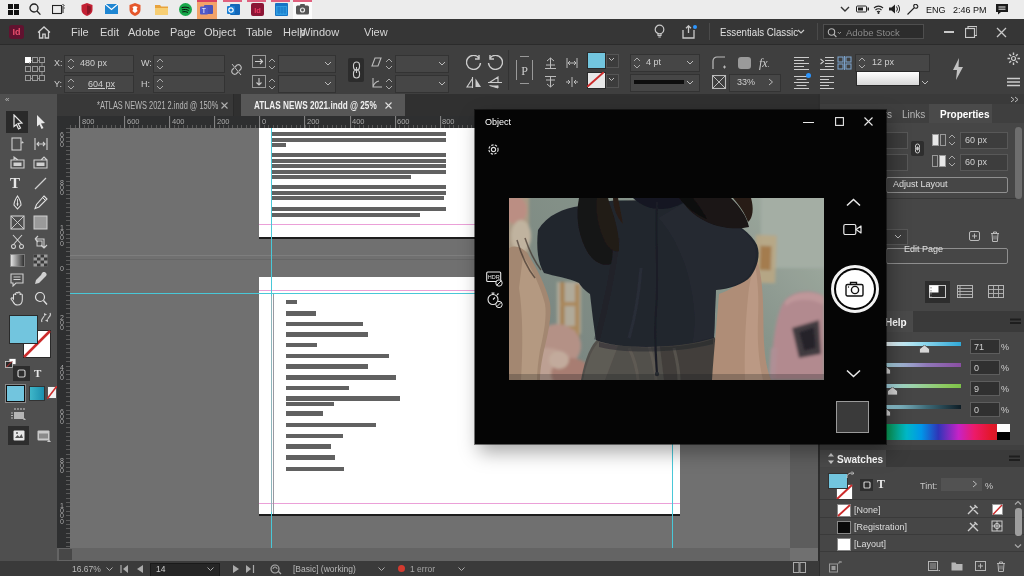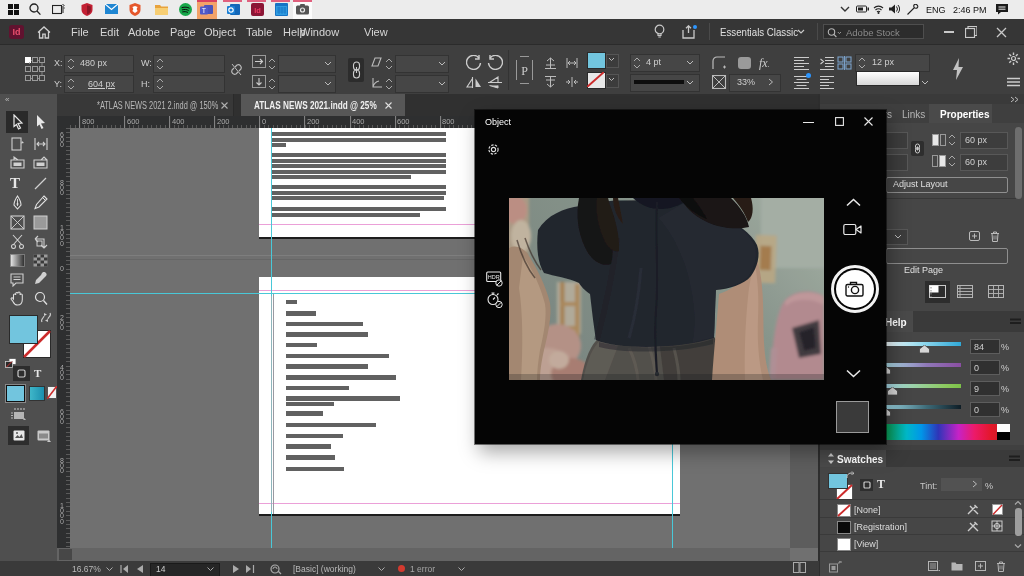--- a/index.html
+++ b/index.html
@@ -798,21 +798,21 @@
   <svg class="abs" style="left:149px;top:137px;" width="11" height="10">
       <rect x="0.5" y="0.5" width="10" height="9" rx="1.5" fill="none" stroke="#bbb" stroke-width="1"></rect>
       <path d="M5.5 2.5 v5 M3 5 h5" stroke="#bbb" stroke-width="1"></path>
     </svg>
   <svg class="abs" style="left:170px;top:136.5px;" width="10" height="11">
       <path d="M1 2.5 h8 M3.5 2.5 V1 h3 v1.5 M2 2.5 L2.6 10.5 h4.8 L8 2.5" fill="none" stroke="#bbb" stroke-width="1"></path>
       <path d="M4 4.5 v4 M6 4.5 v4" stroke="#bbb" stroke-width="0.8"></path>
     </svg>
 
   <div class="abs" style="left:66px;top:154px;width:120px;height:14px;border:1px solid #8f8f8f;border-radius:2px;"></div>
-  <div class="abs" style="left:84px;top:171px;color:#e0e0e0;">Edit Page</div>
+  <div class="abs" style="left:84px;top:150px;color:#e0e0e0;">Edit Page</div>
 
   <div class="abs" style="left:105px;top:186.5px;width:25px;height:22px;background:#2d2d2d;"></div>
   <svg class="abs" style="left:109px;top:191px;" width="17" height="13">
       <rect x="0.5" y="0.5" width="16" height="12" fill="none" stroke="#c9c9c9" stroke-width="1"></rect>
       <path d="M0.5 0.5 h9 v7 h-9 Z" fill="#fff"></path>
       <path d="M2 2 v1.5 M2 5 v1.5 M2 8 v1.5 M2 11 v1" stroke="#888" stroke-width="1"></path>
     </svg>
   <svg class="abs" style="left:137px;top:191px;" width="16" height="13">
       <rect x="0.5" y="0.5" width="15" height="12" fill="none" stroke="#b5b5b5" stroke-width="1"></rect>
       <path d="M0.5 3.5 h15 M0.5 6.5 h15 M0.5 9.5 h15 M3 0.5 v12" stroke="#b5b5b5" stroke-width="0.9"></path>
@@ -827,21 +827,21 @@
   <div class="abs" style="left:65px;top:222.5px;color:#fff;font-weight:bold;font-size:10px;">Help</div>
   <svg class="abs" style="left:190px;top:224px;" width="11" height="8">
       <path d="M0 1.5h11M0 5h11" stroke="#1e1e1e" stroke-width="2.2"></path>
     </svg>
 
   <div class="abs" style="left:65px;top:247.5px;width:76px;height:4.5px;background:linear-gradient(90deg,#f4fbfd,#9adcee 45%,#2fa9d8);"></div>
   <svg class="abs" style="left:99px;top:251px;" width="11" height="8">
       <path d="M5.5 0 L10.5 4 V8 H0.5 V4 Z" fill="#d6d6d6" stroke="#3a3a3a" stroke-width="0.7"></path>
     </svg>
   <div class="abs" style="left:149.5px;top:245px;width:28px;height:12.5px;background:#303030;border:1px solid #5d5d5d;"></div>
-  <div class="abs" style="left:154px;top:247.5px;">84</div>
+  <div class="abs" style="left:154px;top:247.5px;">71</div>
   <div class="abs" style="left:181px;top:247.5px;">%</div>
   <div class="abs" style="left:65px;top:268.5px;width:76px;height:4.5px;background:linear-gradient(90deg,#aadce4,#8f78b8 55%,#8a4ea2);"></div>
   <svg class="abs" style="left:60px;top:272px;" width="11" height="8">
       <path d="M5.5 0 L10.5 4 V8 H0.5 V4 Z" fill="#d6d6d6" stroke="#3a3a3a" stroke-width="0.7"></path>
     </svg>
   <div class="abs" style="left:149.5px;top:266px;width:28px;height:12.5px;background:#303030;border:1px solid #5d5d5d;"></div>
   <div class="abs" style="left:154px;top:268.5px;">0</div>
   <div class="abs" style="left:181px;top:268.5px;">%</div>
   <div class="abs" style="left:65px;top:289.5px;width:76px;height:4.5px;background:linear-gradient(90deg,#a8d9ec,#8cc95e 80%,#7cc248);"></div>
   <svg class="abs" style="left:67px;top:293px;" width="11" height="8">
@@ -912,21 +912,21 @@
   <svg class="abs" style="left:146px;top:426.5px;" width="13" height="12">
       <path d="M2 10 L10 2 M4 2 l8 8 M8.5 1 l3 3" stroke="#ccc" stroke-width="1.4"></path>
     </svg>
   <svg class="abs" style="left:171px;top:426.3px;" width="12" height="12">
       <rect x="1" y="1" width="10" height="10" fill="none" stroke="#ccc" stroke-width="1"></rect>
       <circle cx="6" cy="6" r="2.6" fill="none" stroke="#ccc" stroke-width="1"></circle>
       <path d="M6 1v10M1 6h10" stroke="#ccc" stroke-width="0.9"></path>
     </svg>
   <div class="abs" style="left:0;top:440px;width:204px;height:1px;background:#3a3a3a;"></div>
   <div class="abs" style="left:17px;top:444.3px;width:12px;height:11px;background:#fff;border:1px solid #888;"></div>
-  <div class="abs" style="left:34px;top:445px;color:#ddd;">[View]</div>
+  <div class="abs" style="left:34px;top:445px;color:#ddd;">[Layout]</div>
   <div class="abs" style="left:0;top:457.4px;width:204px;height:1px;background:#3a3a3a;"></div>
 
   <svg class="abs" style="left:9px;top:467px;" width="13" height="12">
       <rect x="0.5" y="3" width="8" height="8" fill="none" stroke="#9a9a9a" stroke-width="1"></rect>
       <rect x="2.5" y="5" width="4" height="4" fill="#9a9a9a"></rect>
       <path d="M10 3 v-2 h2 M10 1 h3" stroke="#9a9a9a" stroke-width="1"></path>
     </svg>
   <svg class="abs" style="left:108px;top:467px;" width="12" height="11">
       <rect x="0.5" y="0.5" width="9" height="9" fill="none" stroke="#b5b5b5" stroke-width="1"></rect>
       <path d="M2 3h6M2 5h6M2 7h6" stroke="#b5b5b5" stroke-width="0.8"></path>

